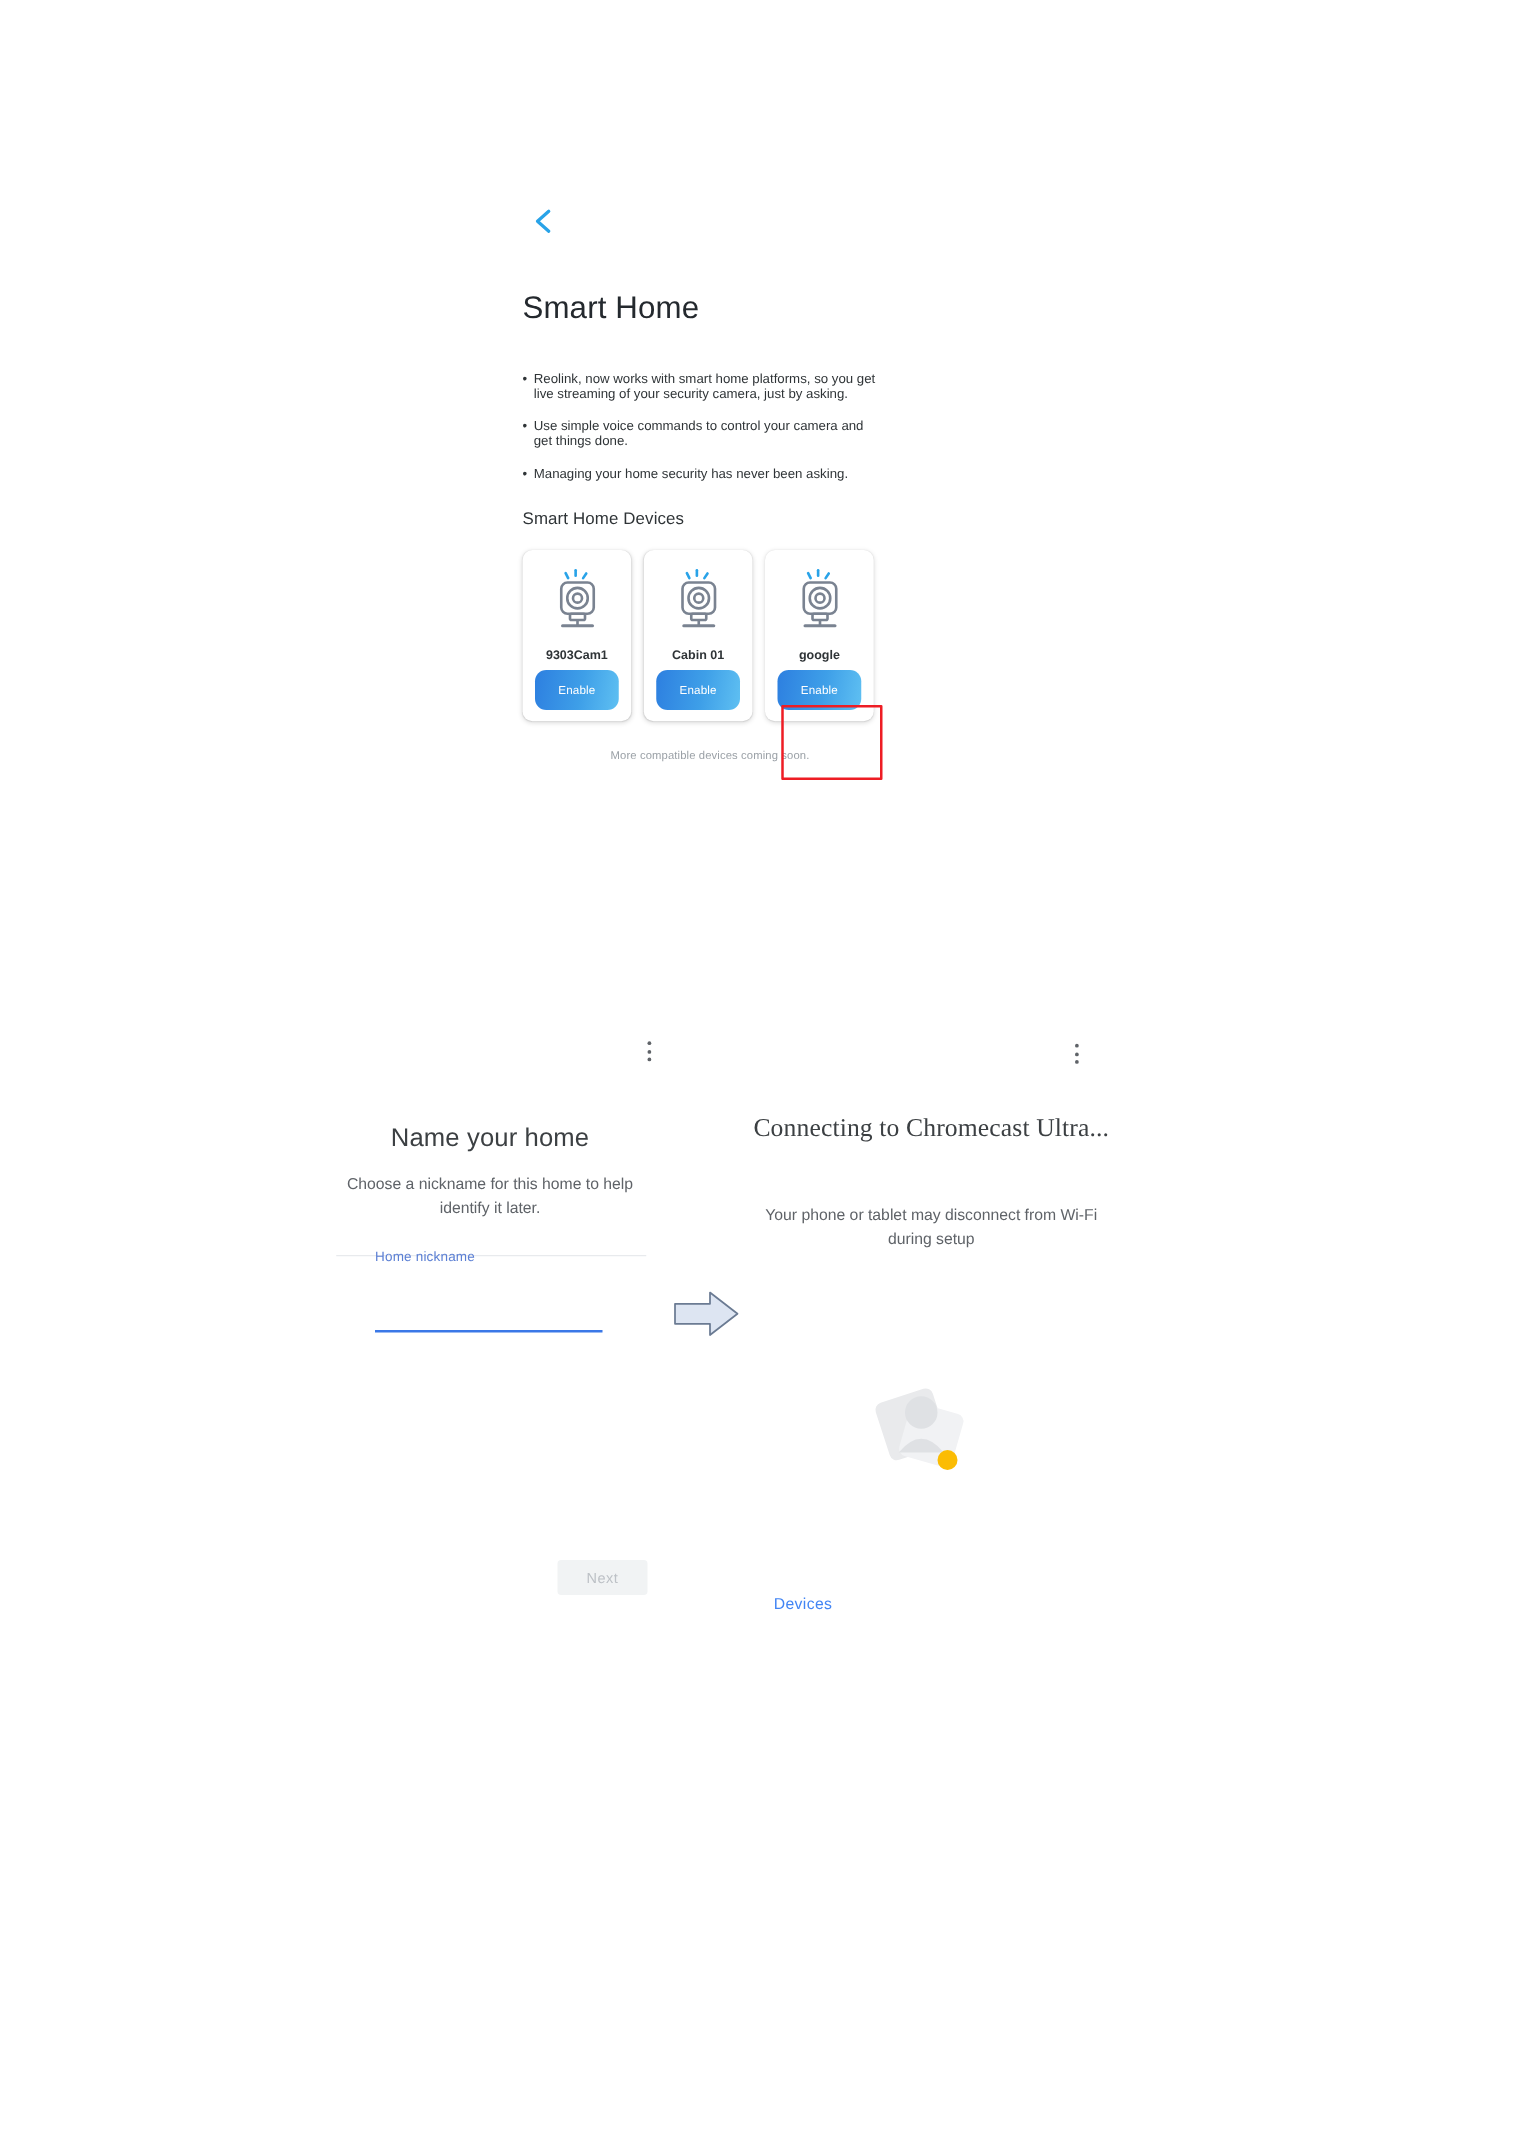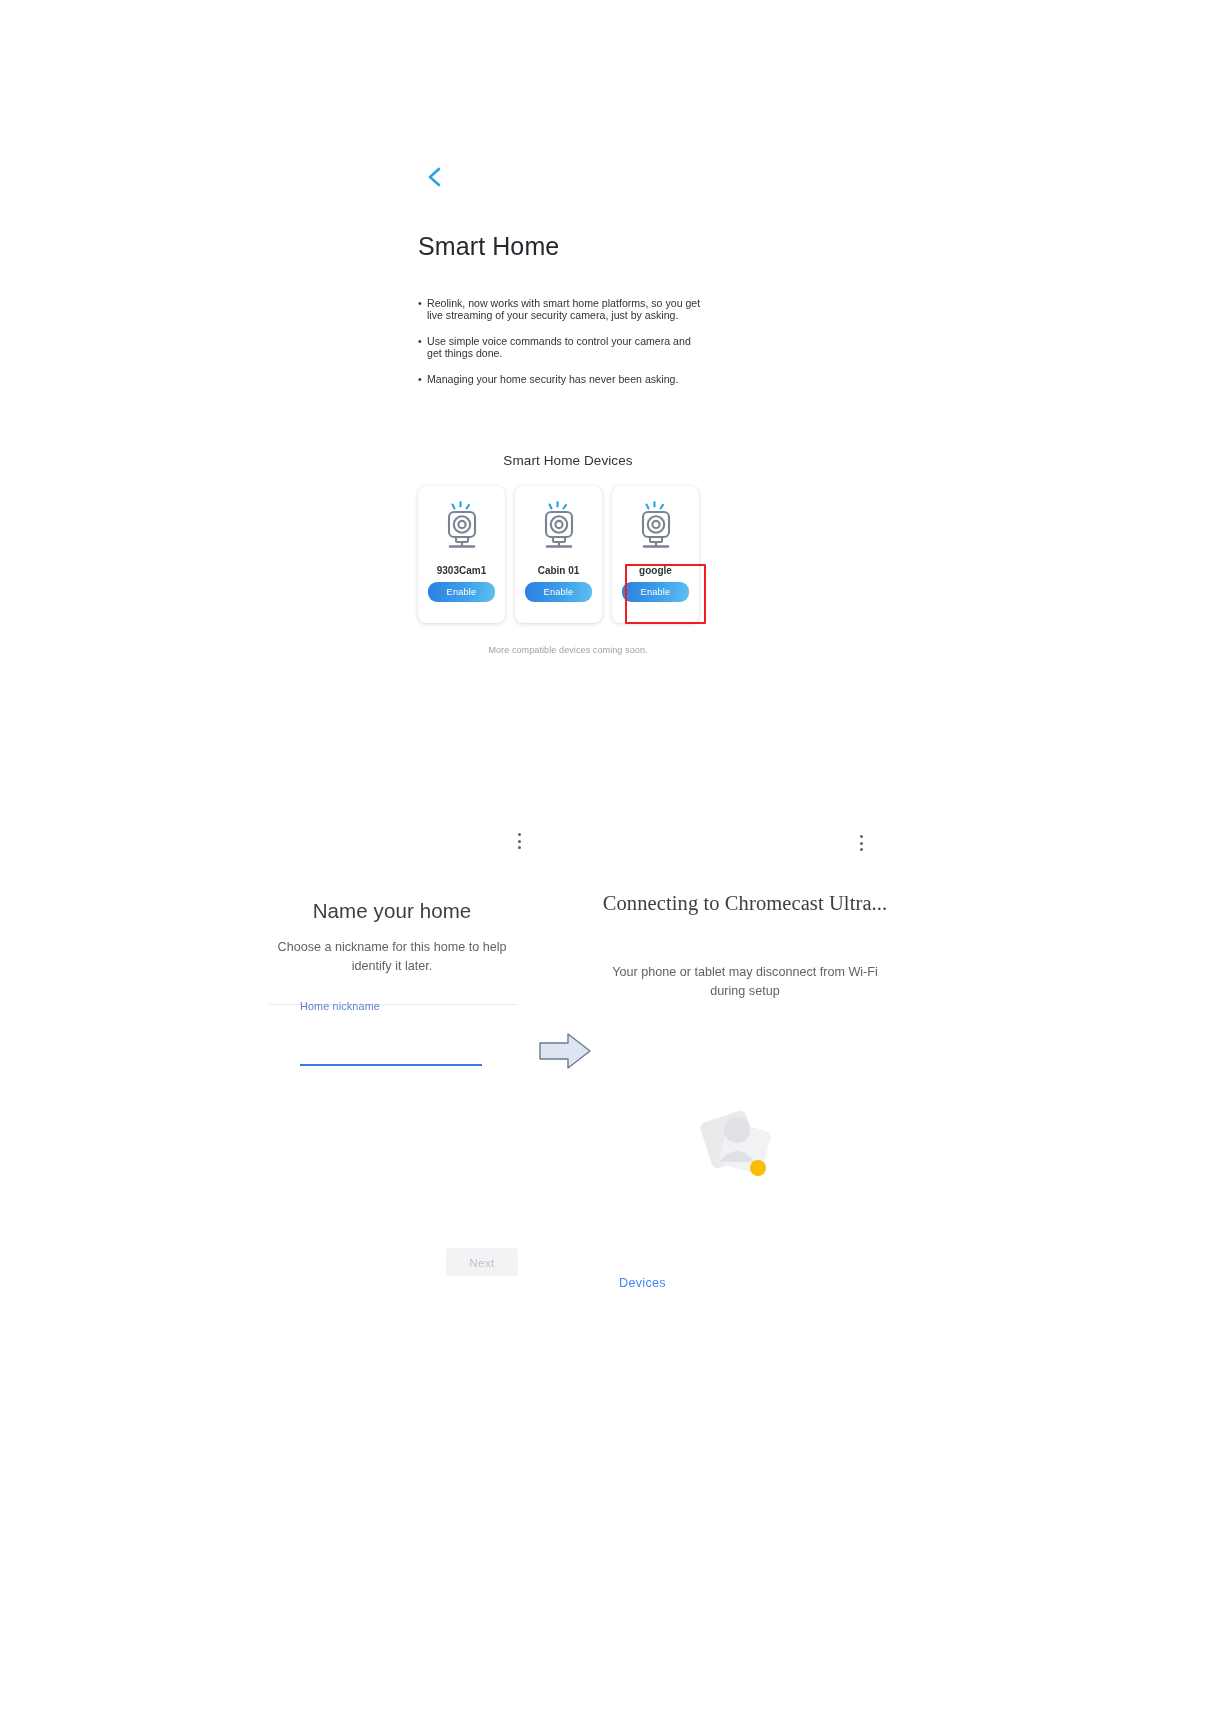--- a/index.html
+++ b/index.html
@@ -62,26 +62,25 @@
     content: "•";
     position: absolute;
     left: 0px;
     top: 0px;
     font-size: 10.6px;
     line-height: 12.4px;
     color: #2f3437;
   }
 
   .devices-heading {
-    margin-top: 68px;
+    margin-top: 22px;
     font-size: 13.5px;
     color: #2f3437;
     font-weight: 400;
     letter-spacing: 0.1px;
-    text-align: center;
   }
 
   .device-row {
     margin-top: 18px;
     display: flex;
     gap: 10px;
   }
 
   .device-card {
     position: relative;
@@ -108,21 +107,21 @@
     font-size: 10px;
     color: #2f3437;
     text-align: center;
     line-height: 13px;
     font-weight: bold;
   }
 
   .enable-btn {
     margin-top: 5px;
     width: 67px;
-    height: 20px;
+    height: 32px;
     border: none;
     border-radius: 9px;
     background: linear-gradient(100deg, #2d7fe0 0%, #3e9fe8 55%, #5fc0f2 100%);
     color: #ffffff;
     font-size: 9.3px;
     font-family: "Liberation Sans", sans-serif;
     letter-spacing: 0.15px;
     cursor: pointer;
     display: flex;
     align-items: center;

